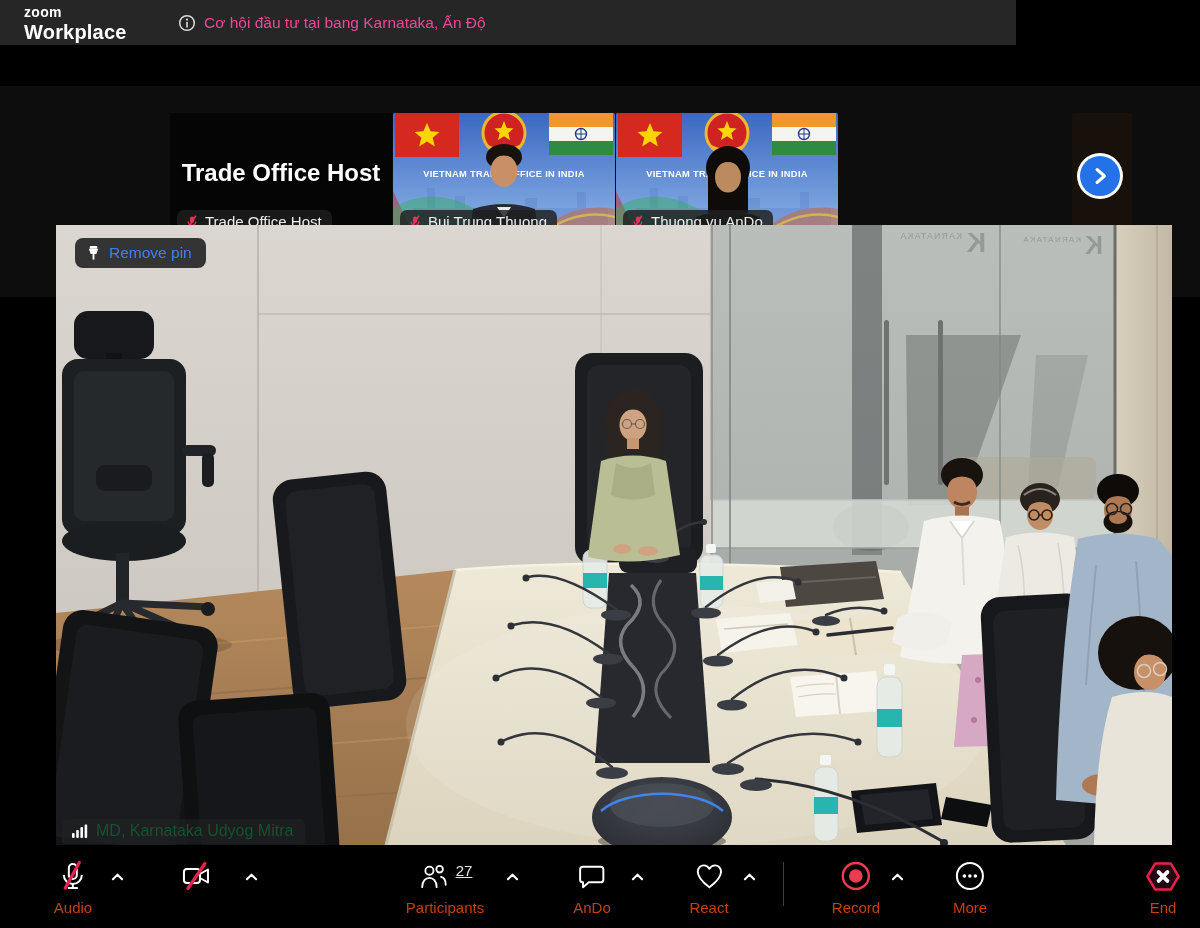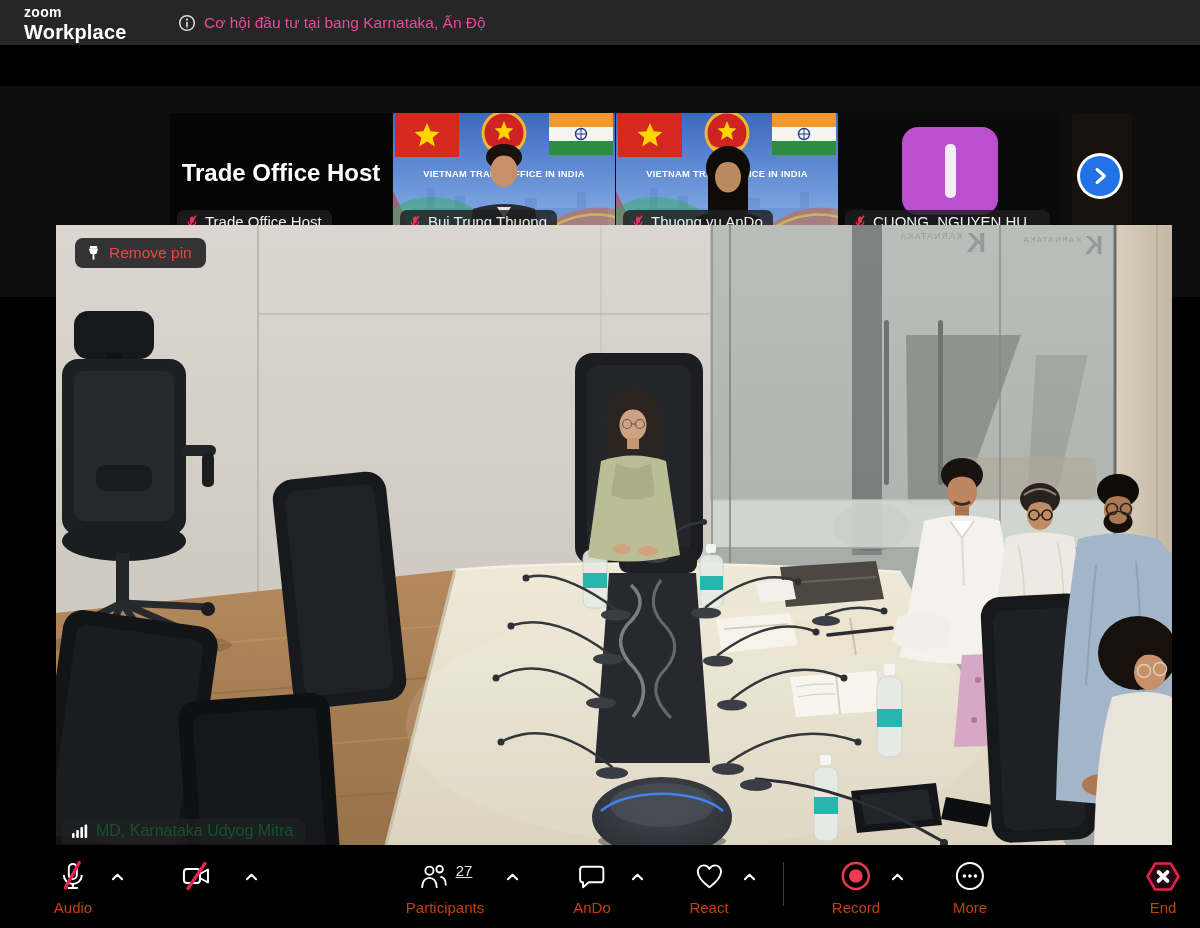--- a/index.html
+++ b/index.html
@@ -1,21 +1,21 @@
 <!DOCTYPE html>
 <html><head>
 <meta charset="utf-8">
 <style>
   * { margin:0; padding:0; box-sizing:border-box; }
   html,body { width:1200px; height:928px; background:#000; overflow:hidden;
               font-family:"Liberation Sans", sans-serif; }
   #app { position:relative; width:1200px; height:928px; background:#000; }
 
   
-  .topbar { position:absolute; left:0; top:0; width:1200px; height:45px; background:#262626; }
+  .topbar { position:absolute; left:0; top:0; width:1016px; height:45px; background:#262626; }
   .logo { position:absolute; left:24px; top:5px; color:#fff; line-height:1; }
   .logo .l1 { font-size:14px; font-weight:700; letter-spacing:.3px; }
   .logo .l2 { font-size:20px; font-weight:700; margin-top:3px; letter-spacing:.2px; }
   .title-row { position:absolute; left:178px; top:0; height:45px; display:flex; align-items:center; gap:8px; }
   .meeting-title { color:#ec4899; font-size:15.5px; }
 
   
   .filmstrip { position:absolute; left:0; top:45px; width:1200px; height:211px; background:#0d0d0d;margin-top:41px; }
   .tile { position:absolute; top:27px; height:125px; overflow:hidden; border-radius:2px; }
   .tile svg.tilebg { position:absolute; left:0; top:0; }
@@ -34,21 +34,21 @@
   .next-btn .inner { width:40px; height:40px; border-radius:50%; background:#2472e8;
       display:flex; align-items:center; justify-content:center; }
   .strip-scroll { position:absolute; left:588px; top:163px; width:55px; height:6px;
       border-radius:3px; background:#8f8f8f; }
 
   
   .main-video { position:absolute; left:56px; top:225px; width:1116px; height:620px;
       background:#c9c5be; overflow:hidden; }
   .pin-btn { position:absolute; left:19px; top:13px; display:flex; align-items:center; gap:8px;
       background:rgba(40,40,40,.93); border-radius:8px; padding:6px 14px 6px 11px;
-      color:#ef4444; font-size:15.5px; cursor:pointer; }
+      color:#3b82f6; font-size:15.5px; cursor:pointer; }
   .speaker-tag { position:absolute; left:6px; bottom:1px; display:flex; align-items:center; gap:8px;
       background:rgba(34,34,34,.58); border-radius:6px 6px 3px 3px; padding:3px 12px 4px 9px;
       color:#14532d; font-size:16px; }
 
   
   .toolbar { position:absolute; left:0; top:845px; width:1200px; height:83px; background:#000; }
   .ctrl { position:absolute; top:13px; transform:translateX(-50%);
       display:flex; flex-direction:column; align-items:center; cursor:pointer; }
   .ctrl .icon-row { height:36px; display:flex; align-items:center; gap:7px; }
   .ctrl .lbl { margin-top:5px; color:#c2410c; font-size:15px; }
@@ -174,34 +174,20 @@
         <svg width="14" height="14" viewBox="0 0 14 14">
           <rect x="5" y="1.5" width="4" height="6.5" rx="2" fill="#e8325a"></rect>
           <path d="M3.2,6.5 a3.8,3.8 0 0 0 7.6,0" fill="none" stroke="#e8325a" stroke-width="1.3"></path>
           <line x1="7" y1="10.5" x2="7" y2="12.5" stroke="#e8325a" stroke-width="1.3"></line>
           <line x1="10.8" y1="0.8" x2="3.4" y2="12.6" stroke="#e8325a" stroke-width="1.6"></line>
         </svg>
         <span>Thuong vu AnDo</span>
       </div>
     </div>
 
-    <div class="tile" style="left:838px; width:222px; background:#0a0a0a;">
-      <div class="avatar-sq">
-        <div class="avatar-bar"></div>
-      </div>
-      <div class="nametag">
-        <svg width="14" height="14" viewBox="0 0 14 14">
-          <rect x="5" y="1.5" width="4" height="6.5" rx="2" fill="#e8325a"></rect>
-          <path d="M3.2,6.5 a3.8,3.8 0 0 0 7.6,0" fill="none" stroke="#e8325a" stroke-width="1.3"></path>
-          <line x1="7" y1="10.5" x2="7" y2="12.5" stroke="#e8325a" stroke-width="1.3"></line>
-          <line x1="10.8" y1="0.8" x2="3.4" y2="12.6" stroke="#e8325a" stroke-width="1.6"></line>
-        </svg>
-        <span>CUONG, NGUYEN HU...</span>
-      </div>
-    </div>
 
     <div class="tile" style="left:1072px; width:60px; background:#17100b;"></div>
 
     <div class="next-btn">
       <div class="inner">
         <svg width="22" height="22" viewBox="0 0 22 22">
           <polyline points="8,4.5 15.5,11 8,17.5" fill="none" stroke="#fff" stroke-width="3" stroke-linecap="round" stroke-linejoin="round"></polyline>
         </svg>
       </div>
     </div>

